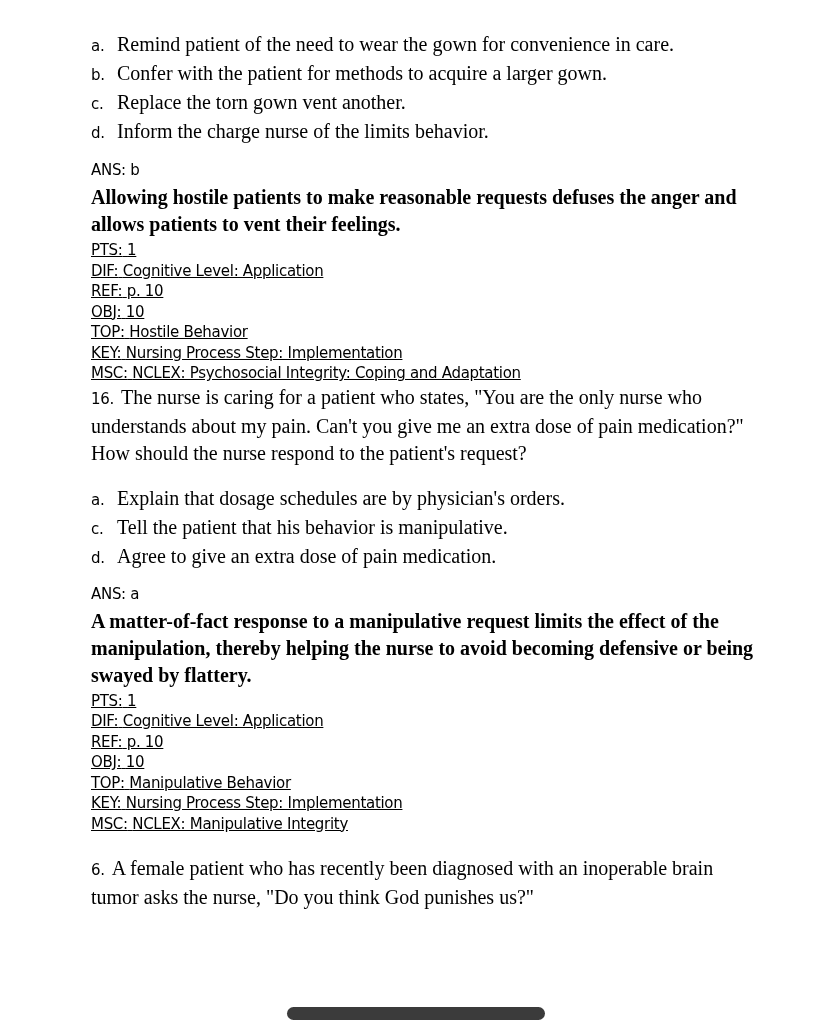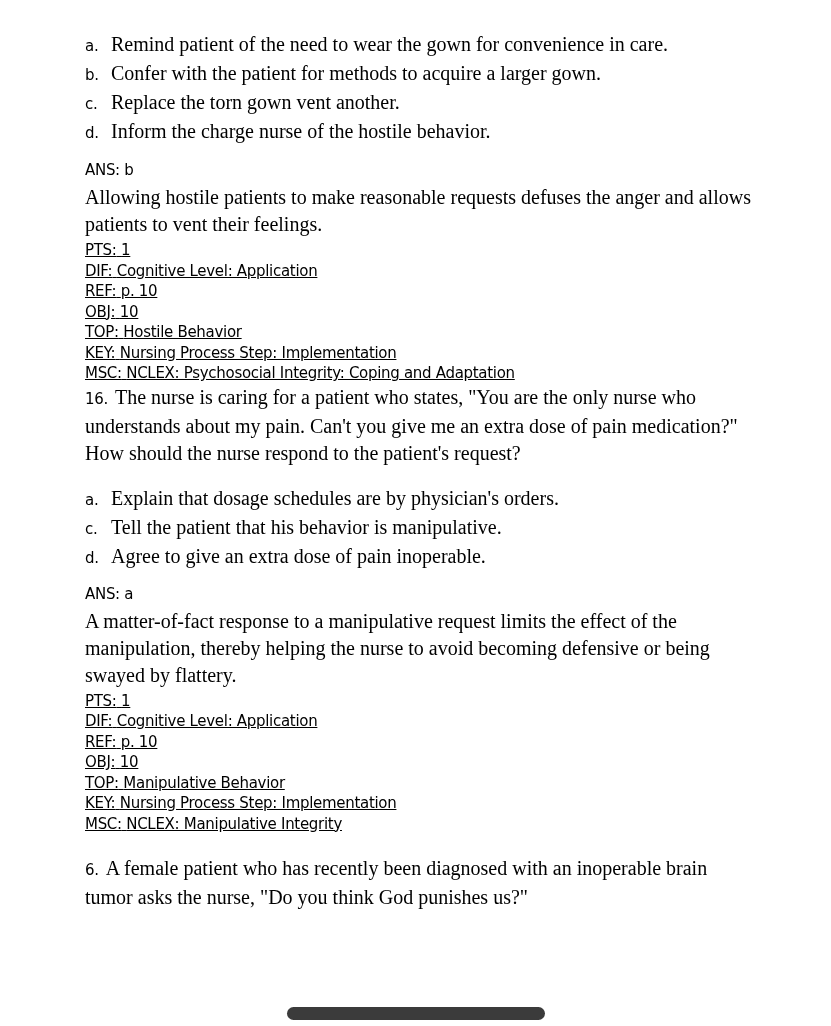--- a/index.html
+++ b/index.html
@@ -9,21 +9,21 @@
   }
   body {
     width: 831px;
     height: 1026px;
     position: relative;
     overflow: hidden;
     color: #000000;
   }
   .page {
     position: absolute;
-    left: 85px;
+    left: 91px;
     top: 31px;
     width: 670px;
   }
   .serif {
     font-family: "Liberation Serif", serif;
     font-size: 20px;
   }
   .sans {
     font-family: "DejaVu Sans", sans-serif;
     font-size: 15px;
@@ -45,20 +45,21 @@
   }
   .answer-block {
     margin-top: 13px;
   }
   .ans-line {
     line-height: 21px;
   }
   .rationale {
     margin: 3px 0 0 0;
     line-height: 27px;
+    font-weight: bold;
   }
   .meta {
     margin-top: 2px;
   }
   .meta-line {
     line-height: 20.5px;
     text-decoration: underline;
   }
   .q16-block { }
   .choices-2 { margin-top: 18px; }
@@ -83,21 +84,21 @@
     <div class="choice">
       <span class="sans letter">a.</span><span class="serif">Remind patient of the need to wear the gown for convenience in care.</span>
     </div>
     <div class="choice">
       <span class="sans letter">b.</span><span class="serif">Confer with the patient for methods to acquire a larger gown.</span>
     </div>
     <div class="choice">
       <span class="sans letter">c.</span><span class="serif">Replace the torn gown vent another.</span>
     </div>
     <div class="choice">
-      <span class="sans letter">d.</span><span class="serif">Inform the charge nurse of the hostile behavior.</span>
+      <span class="sans letter">d.</span><span class="serif">Inform the charge nurse of the limits behavior.</span>
     </div>
   </div>
 
   <div class="answer-block">
     <div class="sans ans-line">
       <span>ANS:</span> <span>b</span>
     </div>
     <p class="serif rationale">Allowing hostile patients to make reasonable requests defuses the anger and allows patients to vent their feelings.</p>
     <div class="meta">
       <div class="sans meta-line">
@@ -131,21 +132,21 @@
   </div>
 
   <div class="choices-2">
     <div class="choice">
       <span class="sans letter">a.</span><span class="serif">Explain that dosage schedules are by physician's orders.</span>
     </div>
     <div class="choice">
       <span class="sans letter">c.</span><span class="serif">Tell the patient that his behavior is manipulative.</span>
     </div>
     <div class="choice">
-      <span class="sans letter">d.</span><span class="serif">Agree to give an extra dose of pain inoperable.</span>
+      <span class="sans letter">d.</span><span class="serif">Agree to give an extra dose of pain medication.</span>
     </div>
   </div>
 
   <div class="answer-block answer-block-2">
     <div class="sans ans-line">
       <span>ANS:</span> <span>a</span>
     </div>
     <p class="serif rationale">A matter-of-fact response to a manipulative request limits the effect of the manipulation, thereby helping the nurse to avoid becoming defensive or being swayed by flattery.</p>
     <div class="meta">
       <div class="sans meta-line">

